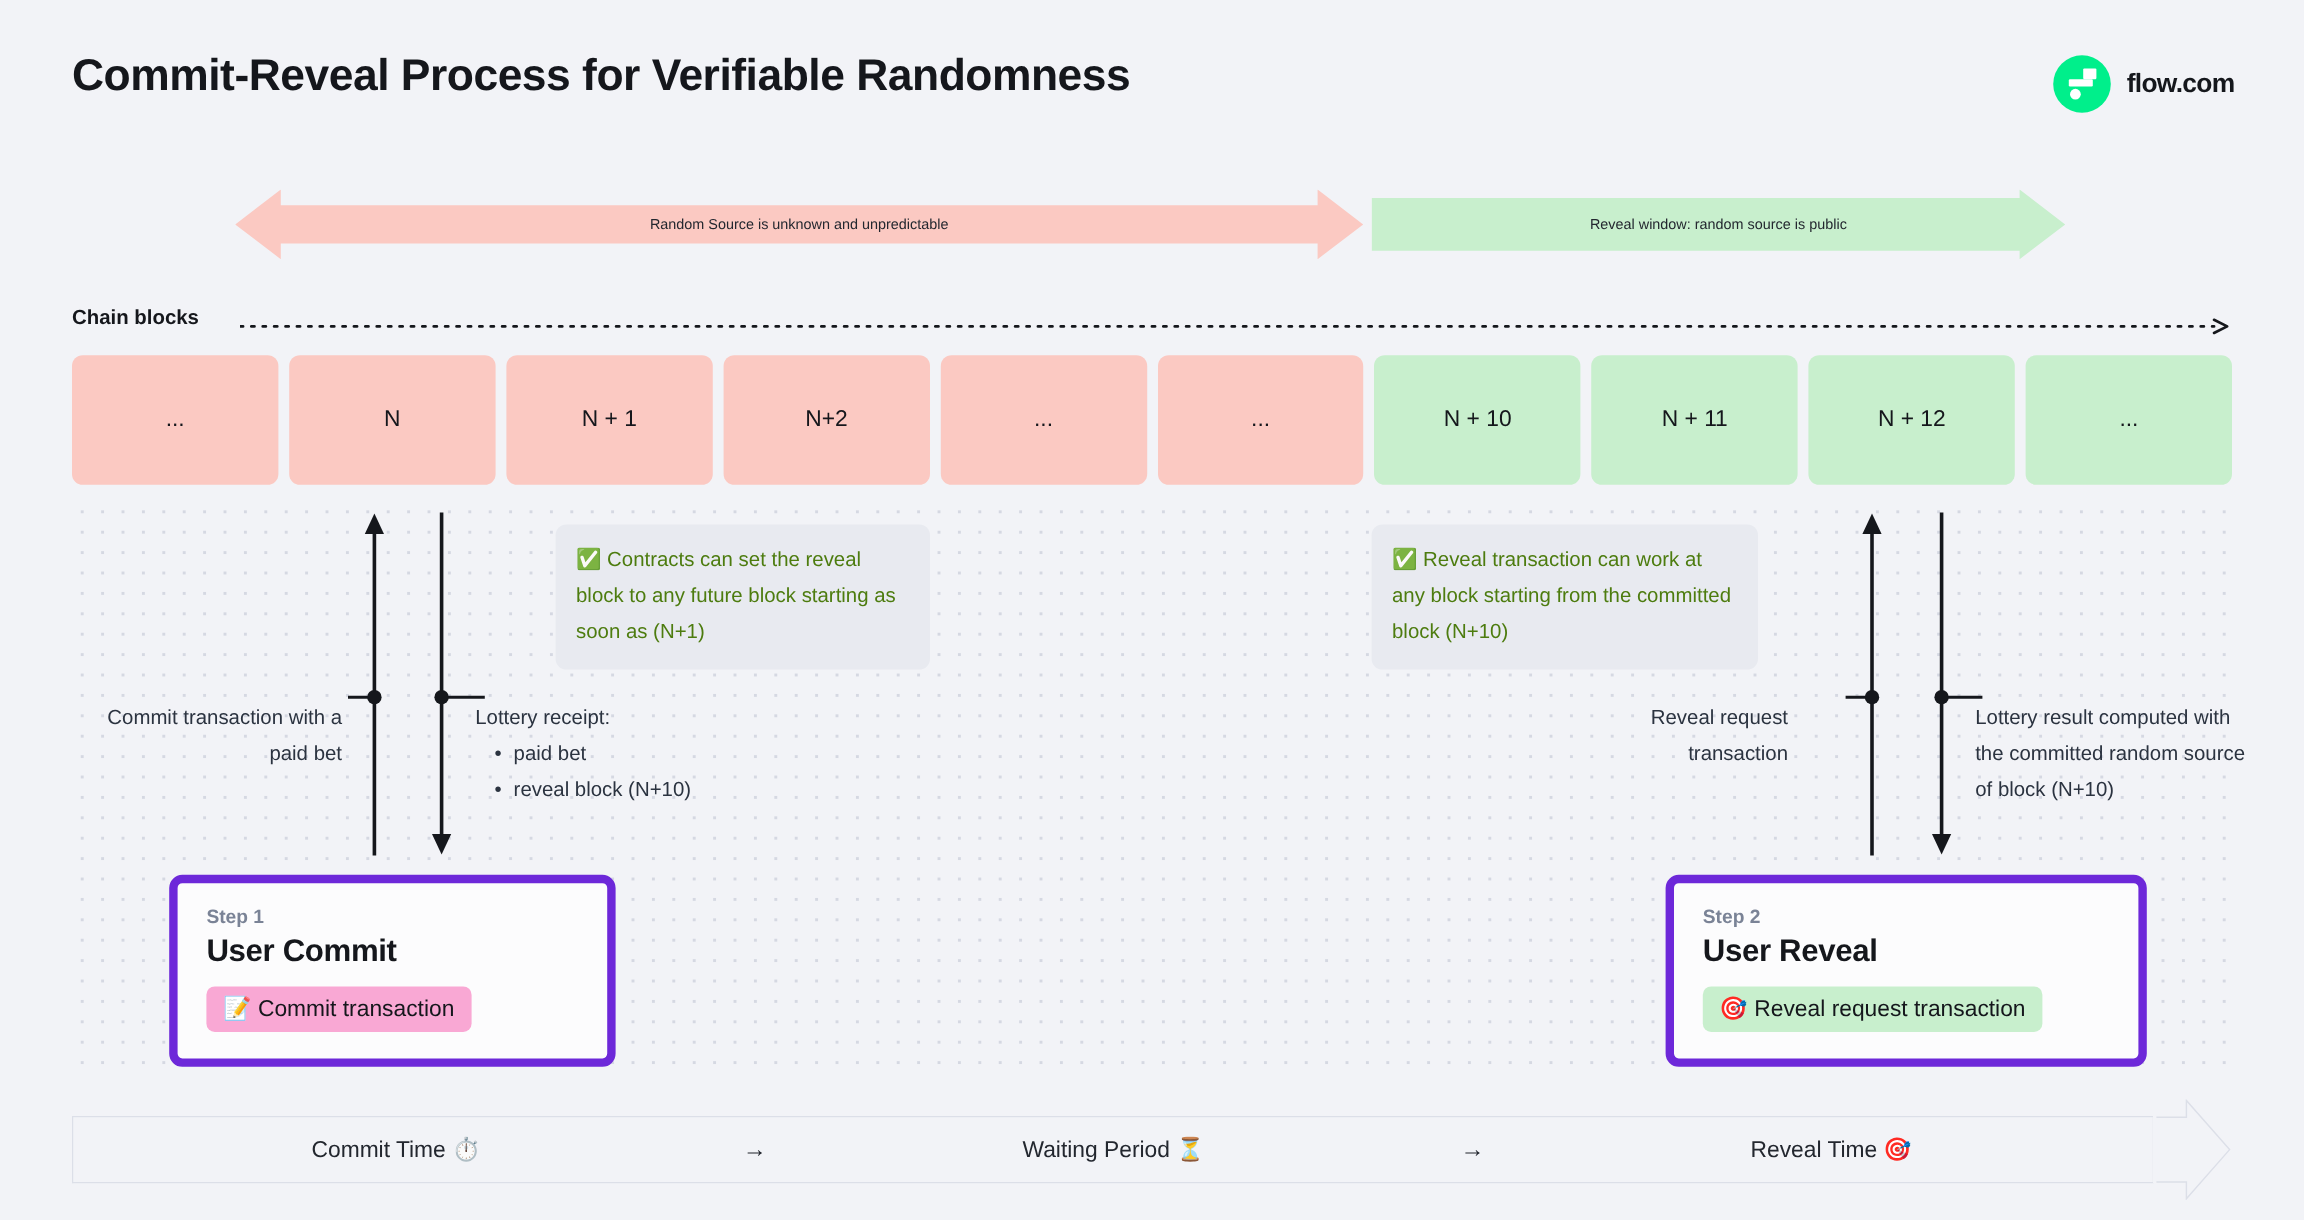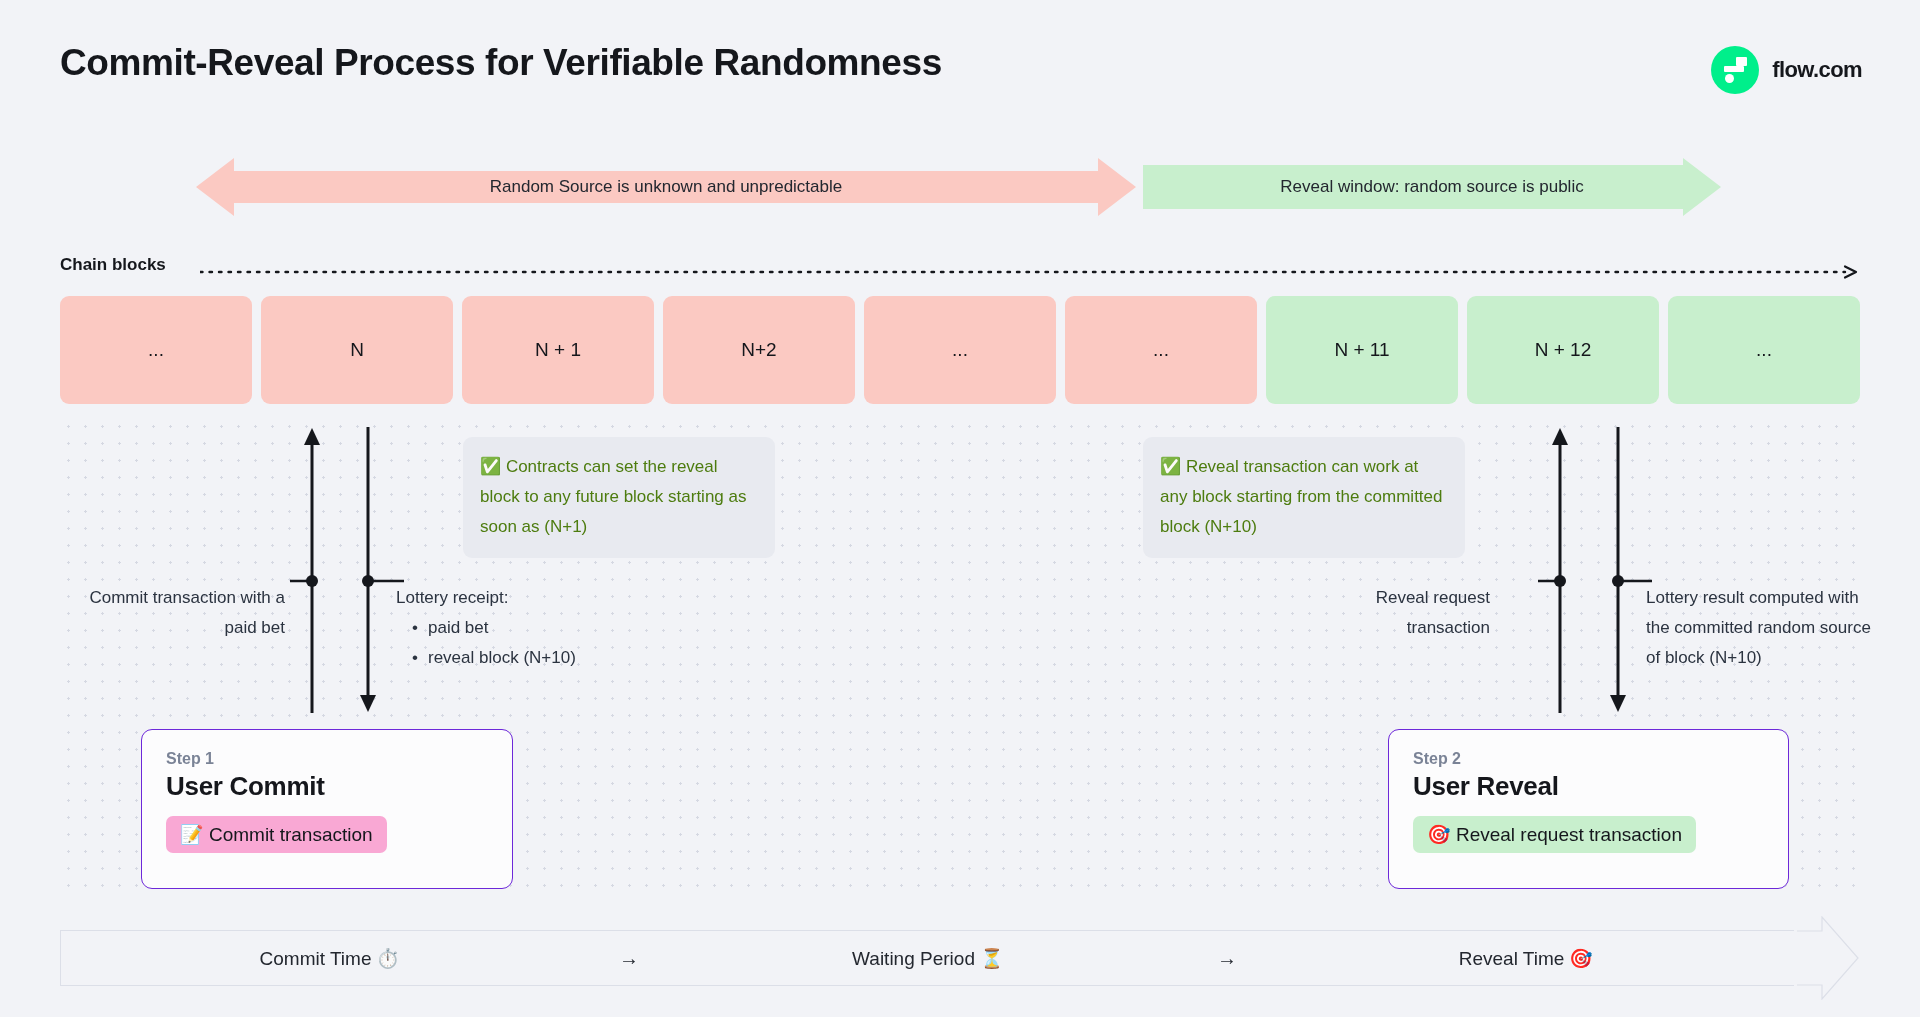--- a/index.html
+++ b/index.html
@@ -67,21 +67,21 @@
 
   
   .banner {
     position: absolute;
     height: 58px;
     display: flex;
     align-items: center;
     justify-content: center;
   }
   .banner .banner-label {
-    font-size: 17px;
+    font-size: 12px;
     color: #23272f;
     position: relative;
     z-index: 3;
     white-space: nowrap;
   }
   .banner .shape {
     position: absolute;
     inset: 0;
     z-index: 1;
   }
@@ -182,21 +182,21 @@
     text-align: right;
   }
   #label-lottery-result {
     left: 1646px; top: 583px; width: 230px;
   }
 
   
   .step-card {
     position: absolute;
     background: #fcfcfd;
-    border: 1px solid #6d28d9;
+    border: 7px solid #6d28d9;
     border-radius: 11px;
     padding: 20px 24px 22px 24px;
   }
   #step-card-1 { left: 141px; top: 729px; width: 372px; height: 160px; }
   #step-card-2 { left: 1388px; top: 729px; width: 401px; height: 160px; }
   .step-eyebrow {
     font-size: 16px;
     font-weight: bold;
     color: #7a8396;
     margin-bottom: 3px;
@@ -292,20 +292,21 @@
     <polyline points="1645,1.5 1656,7 1645,12.5" fill="none" stroke="#15171c" stroke-width="2.2" stroke-linecap="round" stroke-linejoin="round"></polyline>
   </svg>
 
   <div id="blocks">
     <div class="block pink">...</div>
     <div class="block pink">N</div>
     <div class="block pink">N + 1</div>
     <div class="block pink">N+2</div>
     <div class="block pink">...</div>
     <div class="block pink">...</div>
+    <div class="block green">N + 10</div>
     <div class="block green">N + 11</div>
     <div class="block green">N + 12</div>
     <div class="block green">...</div>
   </div>
 
   <div id="dot-field"></div>
 
   <svg class="vline" style="left:290px; top:425px; width:80px; height:290px;" viewBox="0 0 80 290">
     <line x1="22" y1="288" x2="22" y2="16" stroke="#15171c" stroke-width="3"></line>
     <polygon points="22,3 30,20 14,20" fill="#15171c"></polygon>

